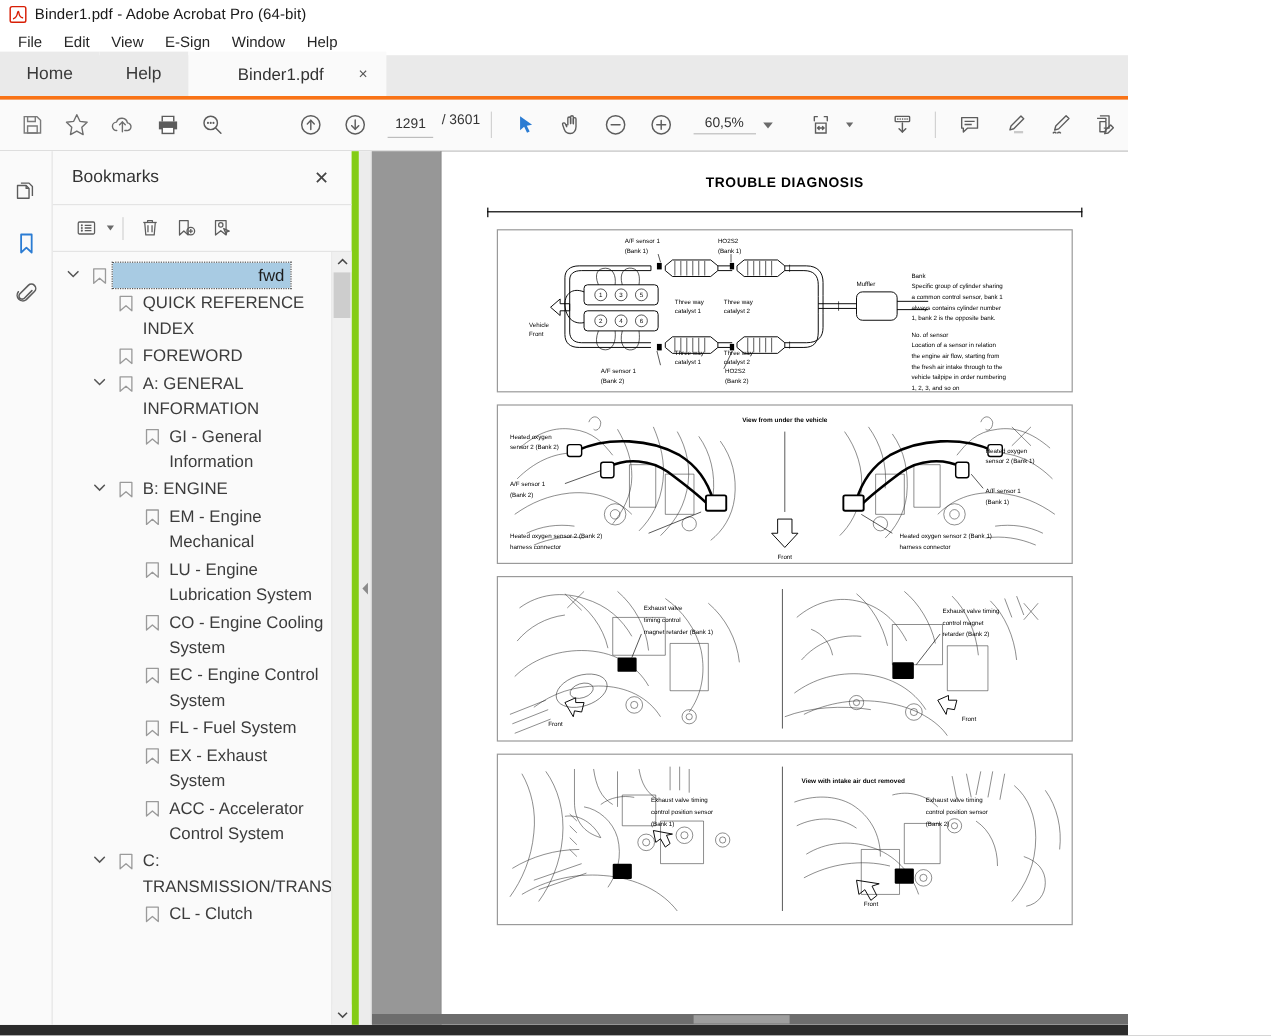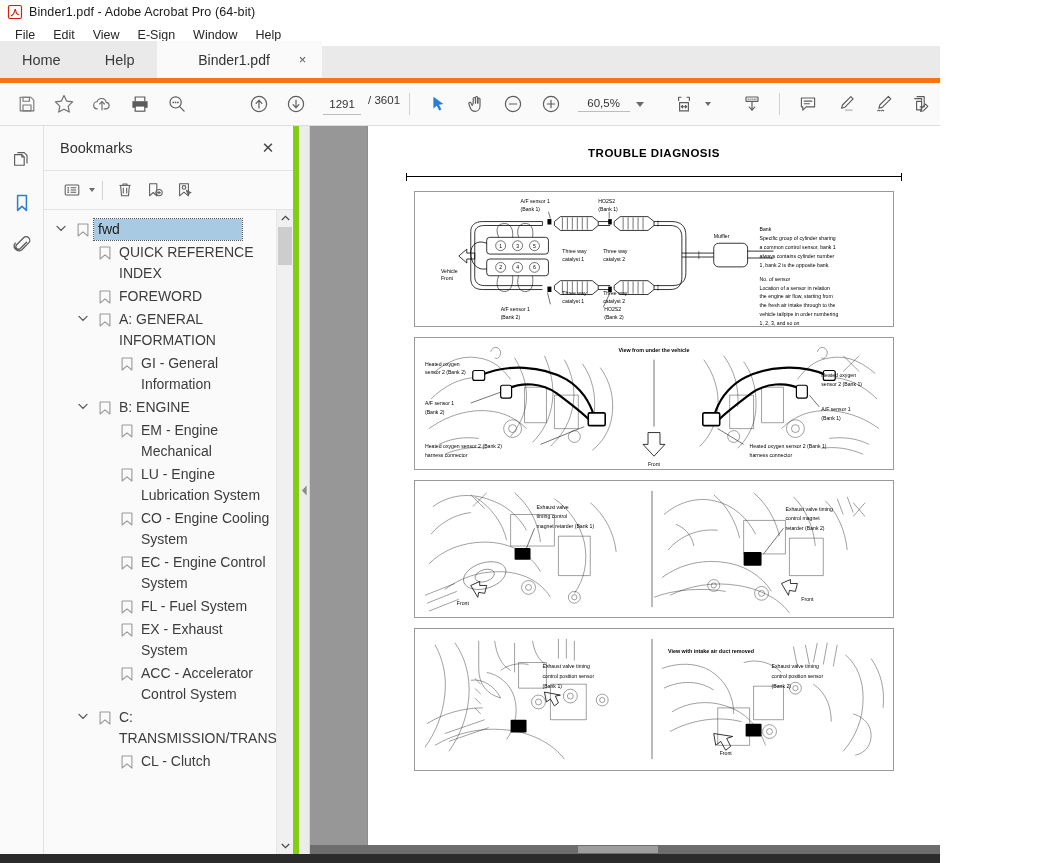--- a/index.html
+++ b/index.html
@@ -17,21 +17,21 @@
   .titlebar { height:24px; background:#ffffff; display:flex; align-items:center; padding-left:8px; flex:0 0 24px; }
   .app-icon { width:14px; height:14px; margin-right:7px; position:relative; }
   .app-icon svg { display:block; }
   .title-text { font-size:12.5px; color:#1a1a1a; letter-spacing:0.1px; }
 
   
   .menubar { height:22px; background:#ffffff; display:flex; align-items:center; padding-left:6px; flex:0 0 22px; }
   .menu-item { font-size:12.5px; color:#262626; padding:2px 9px; cursor:default; }
 
   
-  .tabbar { height:37px; background:#eaeaea; display:flex; align-items:flex-end; flex:0 0 37px; border-bottom:5px solid #f97316; position:relative; }
+  .tabbar { height:37px; background:#eaeaea; display:flex; align-items:flex-end; flex:0 0 37px; border-bottom:3px solid #f97316; position:relative; }
   .tab { height:37px; display:flex; align-items:center; justify-content:center; font-size:14.5px; color:#3a3a3a; padding:0 22px; background:#eaeaea; cursor:default; }
   .tab.plain { background:#eaeaea; }
   .tab.active { background:#fafafa; position:relative; }
   .doc-tab { width:165px; padding:0 10px 0 18px; justify-content:space-between; background:#fafafa; }
   .doc-tab .label { flex:1; text-align:center; font-size:14px; color:#333; }
   .tab-close { width:18px; height:18px; display:flex; align-items:center; justify-content:center; font-size:13px; color:#555; }
 
   
   .toolbar { height:43px; background:#fafafa; display:flex; align-items:center; flex:0 0 43px; border-bottom:1px solid #dedede; padding-left:8px; }
   .tb-btn { width:38px; height:34px; display:flex; align-items:center; justify-content:center; border-radius:3px; cursor:default; }
@@ -63,21 +63,21 @@
   .bm-tool { width:30px; height:28px; display:flex; align-items:center; justify-content:center; cursor:default; }
   .bm-tsep { width:1px; height:19px; background:#d2d2d2; margin:0 7px; }
 
   .bm-scrollwrap { flex:1 1 auto; display:flex; min-height:0; overflow:hidden; position:relative; }
   .bm-tree { flex:1 1 auto; padding:8px 0 0 0; overflow:hidden; min-width:0; }
   .bm-row { display:flex; align-items:flex-start; padding:1px 6px 1px 0; min-height:21px; cursor:default; }
   .bm-twisty { width:22px; flex:0 0 22px; display:flex; justify-content:center; padding-top:6px; }
   .bm-ico { width:22px; flex:0 0 22px; display:flex; justify-content:center; padding-top:4px; }
   .bm-label { font-size:14px; line-height:21px; color:#3c3c3c; padding-left:3px; word-wrap:break-word; }
   .bm-row.selected .bm-label { background:#a8cbe3; outline:1px dotted #555; padding-left:4px; padding-right:5px;
-                               display:inline-block; min-width:148px; color:#1c1c1c; }
+                               display:inline-block; min-width:148px; color:#1c1c1c;text-align:right; }
   
   .lvl0 { padding-left:6px; }
   .lvl1 { padding-left:28px; }
   .lvl2 { padding-left:50px; }
 
   
   .bm-vsb { width:17px; flex:0 0 17px; background:#f0f0f0; border-left:1px solid #e8e8e8; display:flex; flex-direction:column; position:relative; }
   .sb-arrow { height:17px; display:flex; align-items:center; justify-content:center; background:#f0f0f0; }
   .sb-track { flex:1; position:relative; }
   .sb-thumb { position:absolute; left:1px; right:1px; background:#cdcdcd; }

